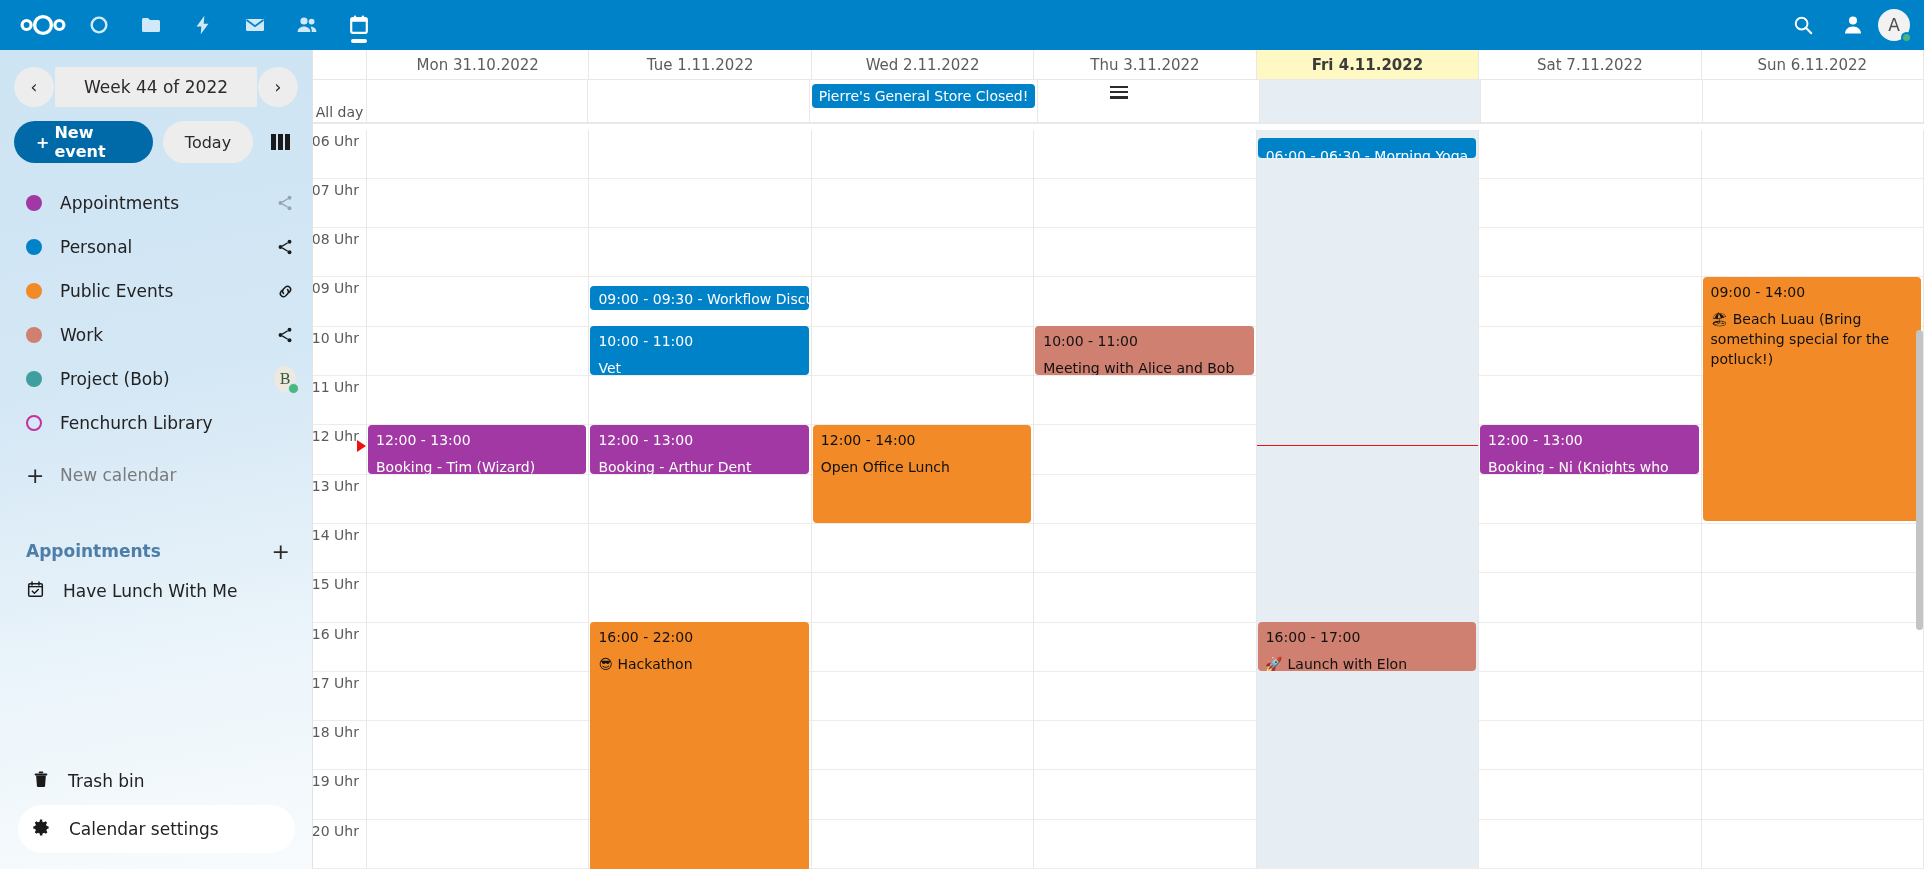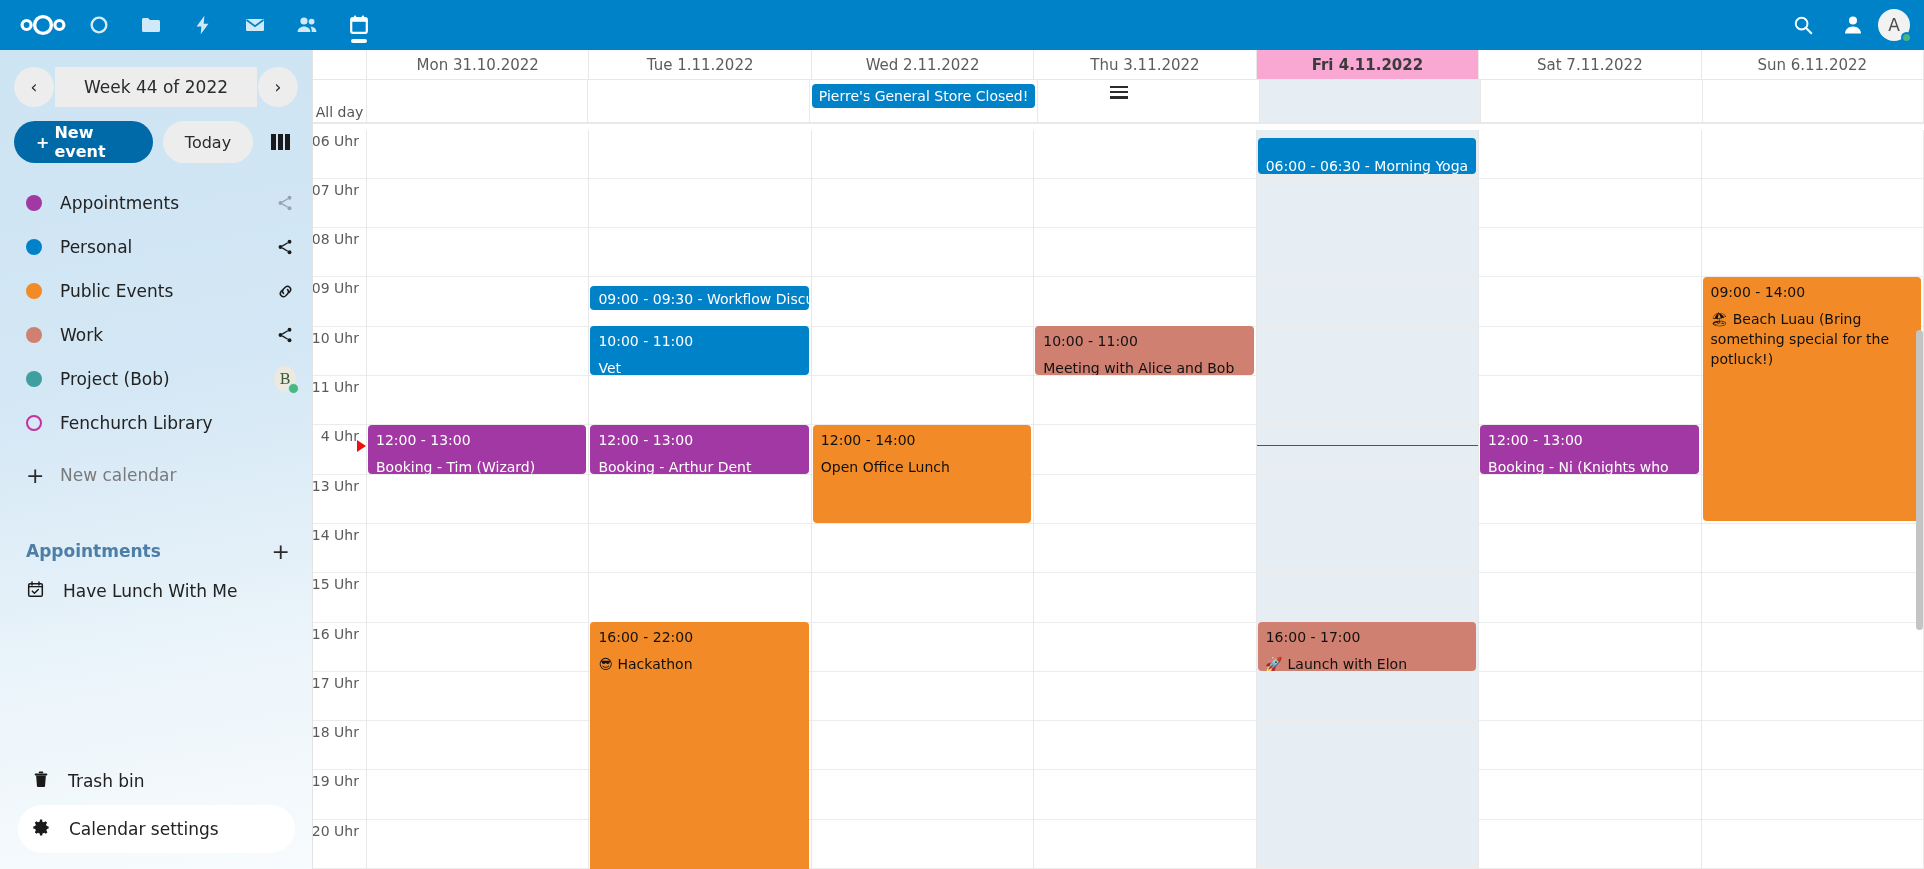--- a/index.html
+++ b/index.html
@@ -126,21 +126,21 @@
   .foot-item.sel { background: #fff; }
 
   
   #calendar { flex: 1; position: relative; background: #fff; overflow: hidden; }
   .cal-head-row { display: flex; height: 30px; border-bottom: 1px solid #e8e8e8; }
   .gutter { width: 54px; flex: 0 0 54px; border-right: 1px solid #e8e8e8; position: relative; }
   .daycol-head {
     flex: 1; text-align: center; font-size: 15px; color: #5c5c5c;
     line-height: 30px; border-right: 1px solid #e8e8e8;
   }
-  .daycol-head.today { font-weight: bold; color: #3b3b3b; background: #f9a8d4; }
+  .daycol-head.today { font-weight: bold; color: #3b3b3b; background: #fef9c3; }
 
   .allday-row { display: flex; height: 44px; border-bottom: 2px solid #e8e8e8; position: relative; }
   .allday-gutter {
     width: 54px; flex: 0 0 54px; border-right: 1px solid #e8e8e8;
     font-size: 14px; color: #555; display: flex; align-items: flex-end;
     justify-content: center; padding-bottom: 2px;
   }
   .allday-cell { flex: 1; border-right: 1px solid #e8e8e8; position: relative; padding: 4px 2px; }
   .allday-cell.today { background: #e6edf3; }
   .allday-ev {
@@ -447,21 +447,21 @@
         <div class="time-slot">
             <span>09 Uhr</span>
           </div>
         <div class="time-slot">
             <span>10 Uhr</span>
           </div>
         <div class="time-slot">
             <span>11 Uhr</span>
           </div>
         <div class="time-slot">
-            <span>4 Uhr</span>
+            <span>12 Uhr</span>
           </div>
         <div class="time-slot">
             <span>13 Uhr</span>
           </div>
         <div class="time-slot">
             <span>14 Uhr</span>
           </div>
         <div class="time-slot">
             <span>15 Uhr</span>
           </div>
@@ -593,21 +593,21 @@
             <div class="hour-line"></div>
             <div class="hour-line"></div>
             <div class="hour-line"></div>
             <div class="hour-line"></div>
             <div class="hour-line"></div>
             <div class="hour-line"></div>
             <div class="hour-line"></div>
             <div class="hour-line"></div>
             <div class="hour-line"></div>
             <div class="hour-line"></div>
-          <div class="event compact" style="top:8px;height:20px;background:#0082c9;color:#fff;padding:18px 8px">
+          <div class="event compact" style="top:8px;height:20px;background:#0082c9;color:#fff;padding:8px 8px">
             <span class="t"><span>06:00 - 06:30</span> - <span>Morning Yoga</span></span>
           </div>
           <div class="event" style="top:492px;height:49px;background:#d08070;color:#111">
             <span class="t">16:00 - 17:00</span>
             <span class="n">🚀 Launch with Elon</span>
           </div>
           <div class="now-line" style="top:315px"></div>
         </div>
 
         <div class="day-col" id="col-5">

